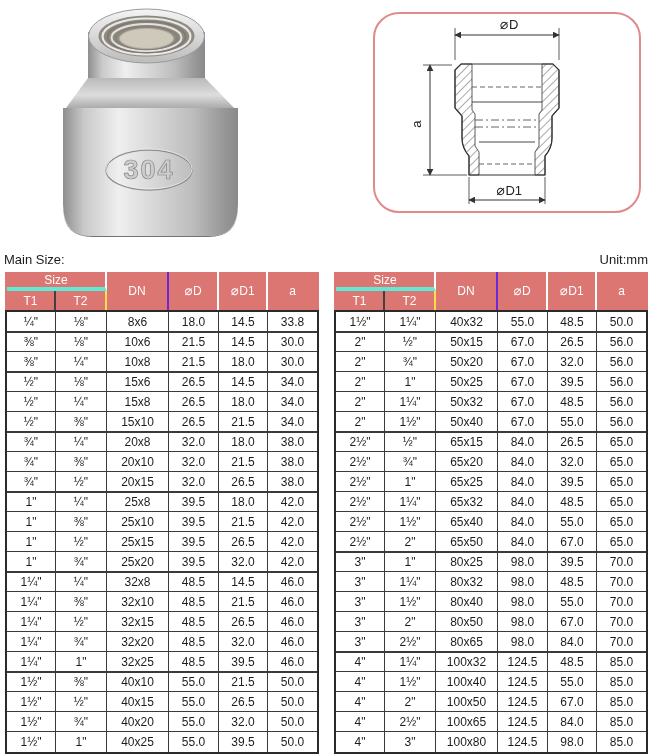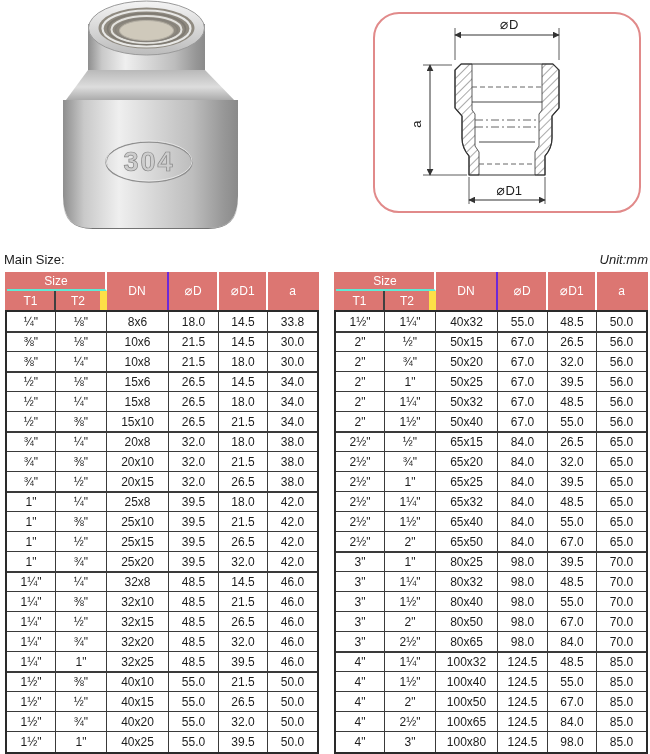--- a/index.html
+++ b/index.html
@@ -1,41 +1,41 @@
 <!DOCTYPE html>
 <html><head>
 <meta charset="utf-8">
 <style>
   html,body{margin:0;padding:0;background:#fff;}
   #page{position:relative;width:650px;height:754px;background:#fff;overflow:hidden;
         font-family:"Liberation Sans","DejaVu Sans",sans-serif;color:#1c1c1c;}
 
   
-  .photo-wrap{position:absolute;left:48px;top:0;width:200px;height:233px;}
+  .photo-wrap{position:absolute;left:48px;top:8px;width:200px;height:233px;}
 
   
   .diagram-wrap{position:absolute;left:373px;top:12px;width:268px;height:201px;
                 border:2px solid #e18a8a;border-radius:26px;box-sizing:border-box;}
   .diagram-wrap svg{display:block;width:100%;height:100%;}
   .dimtext{font-size:13px;fill:#222;font-family:"Liberation Sans","DejaVu Sans",sans-serif;}
   .phi-t{font-style:italic;font-size:14px;}
 
   
   .caption-row{position:absolute;left:4px;top:252px;width:644px;height:18px;font-size:13px;}
   .main-size{position:absolute;left:0;top:0;}
-  .unit{position:absolute;right:0;top:0;font-style:italic;}
+  .unit{position:absolute;right:0;top:0;}
 
   
   .thead{position:absolute;top:272px;width:314px;height:38px;box-sizing:border-box;
          display:grid;grid-template-columns:49px 51px 62px 50px 49px 49px;
          grid-template-rows:19px 19px;padding:0 2px;color:#fff;font-size:12px;}
   .thead .hc{display:flex;align-items:center;justify-content:center;box-sizing:border-box;}
-  .hc.size{grid-column:1/3;grid-row:1;border-right:2px solid #fff;border-bottom:2px solid #5eead4;}
+  .hc.size{grid-column:1/3;grid-row:1;border-right:2px solid #fff;border-bottom:4px solid #5eead4;}
   .hc.t1{grid-column:1;grid-row:2;border-right:2px solid #404040;}
-  .hc.t2{grid-column:2;grid-row:2;border-right:7px solid #fde047;}
+  .hc.t2{grid-column:2;grid-row:2;border-right:2px solid #fde047;}
   .hc.dn{grid-column:3;grid-row:1/3;border-right:2px solid #6d28d9;}
   .hc.d {grid-column:4;grid-row:1/3;border-right:2px solid #fff;}
   .hc.d1{grid-column:5;grid-row:1/3;border-right:2px solid #fff;}
   .hc.a {grid-column:6;grid-row:1/3;}
   .phi{font-style:italic;font-size:13px;position:relative;top:-1px;margin-right:1px;}
 
   .tbody{position:absolute;top:310px;width:314px;height:444px;box-sizing:border-box;
          border:2px solid #2a2a2a;display:grid;
          grid-template-columns:49px 51px 62px 50px 49px 49px;grid-auto-rows:20px;}
   .cell{display:flex;align-items:center;justify-content:center;box-sizing:border-box;

